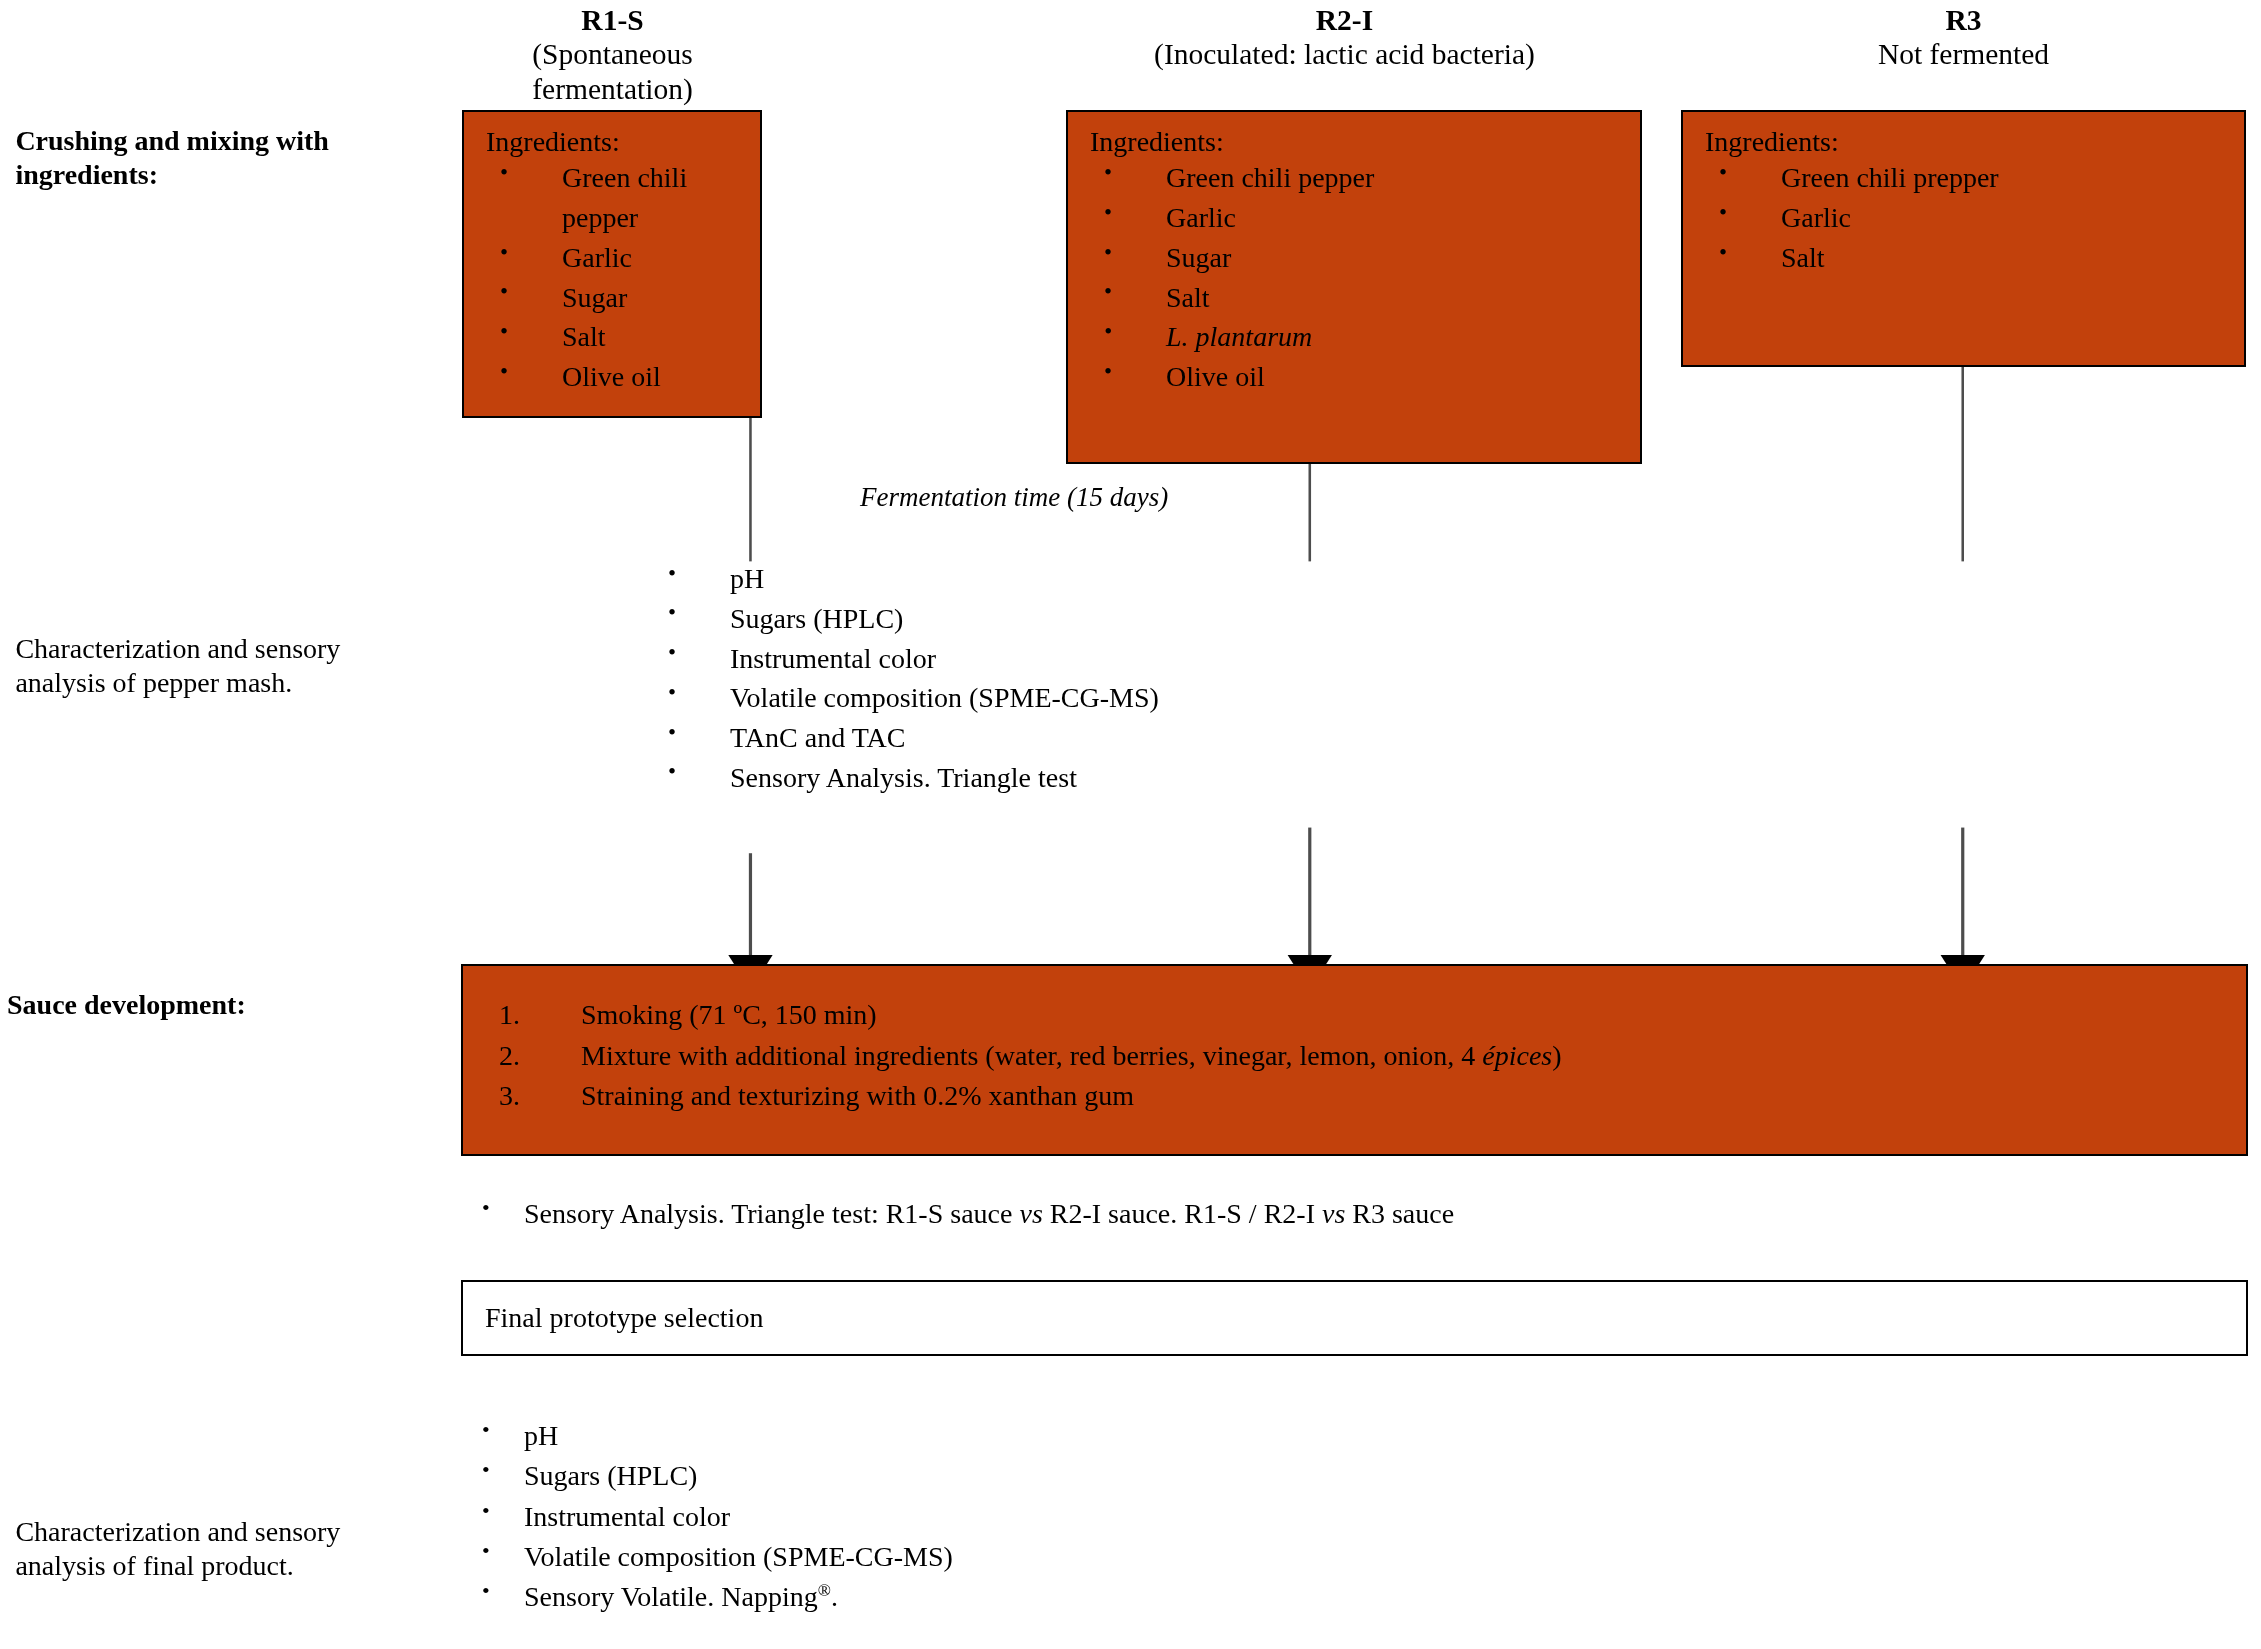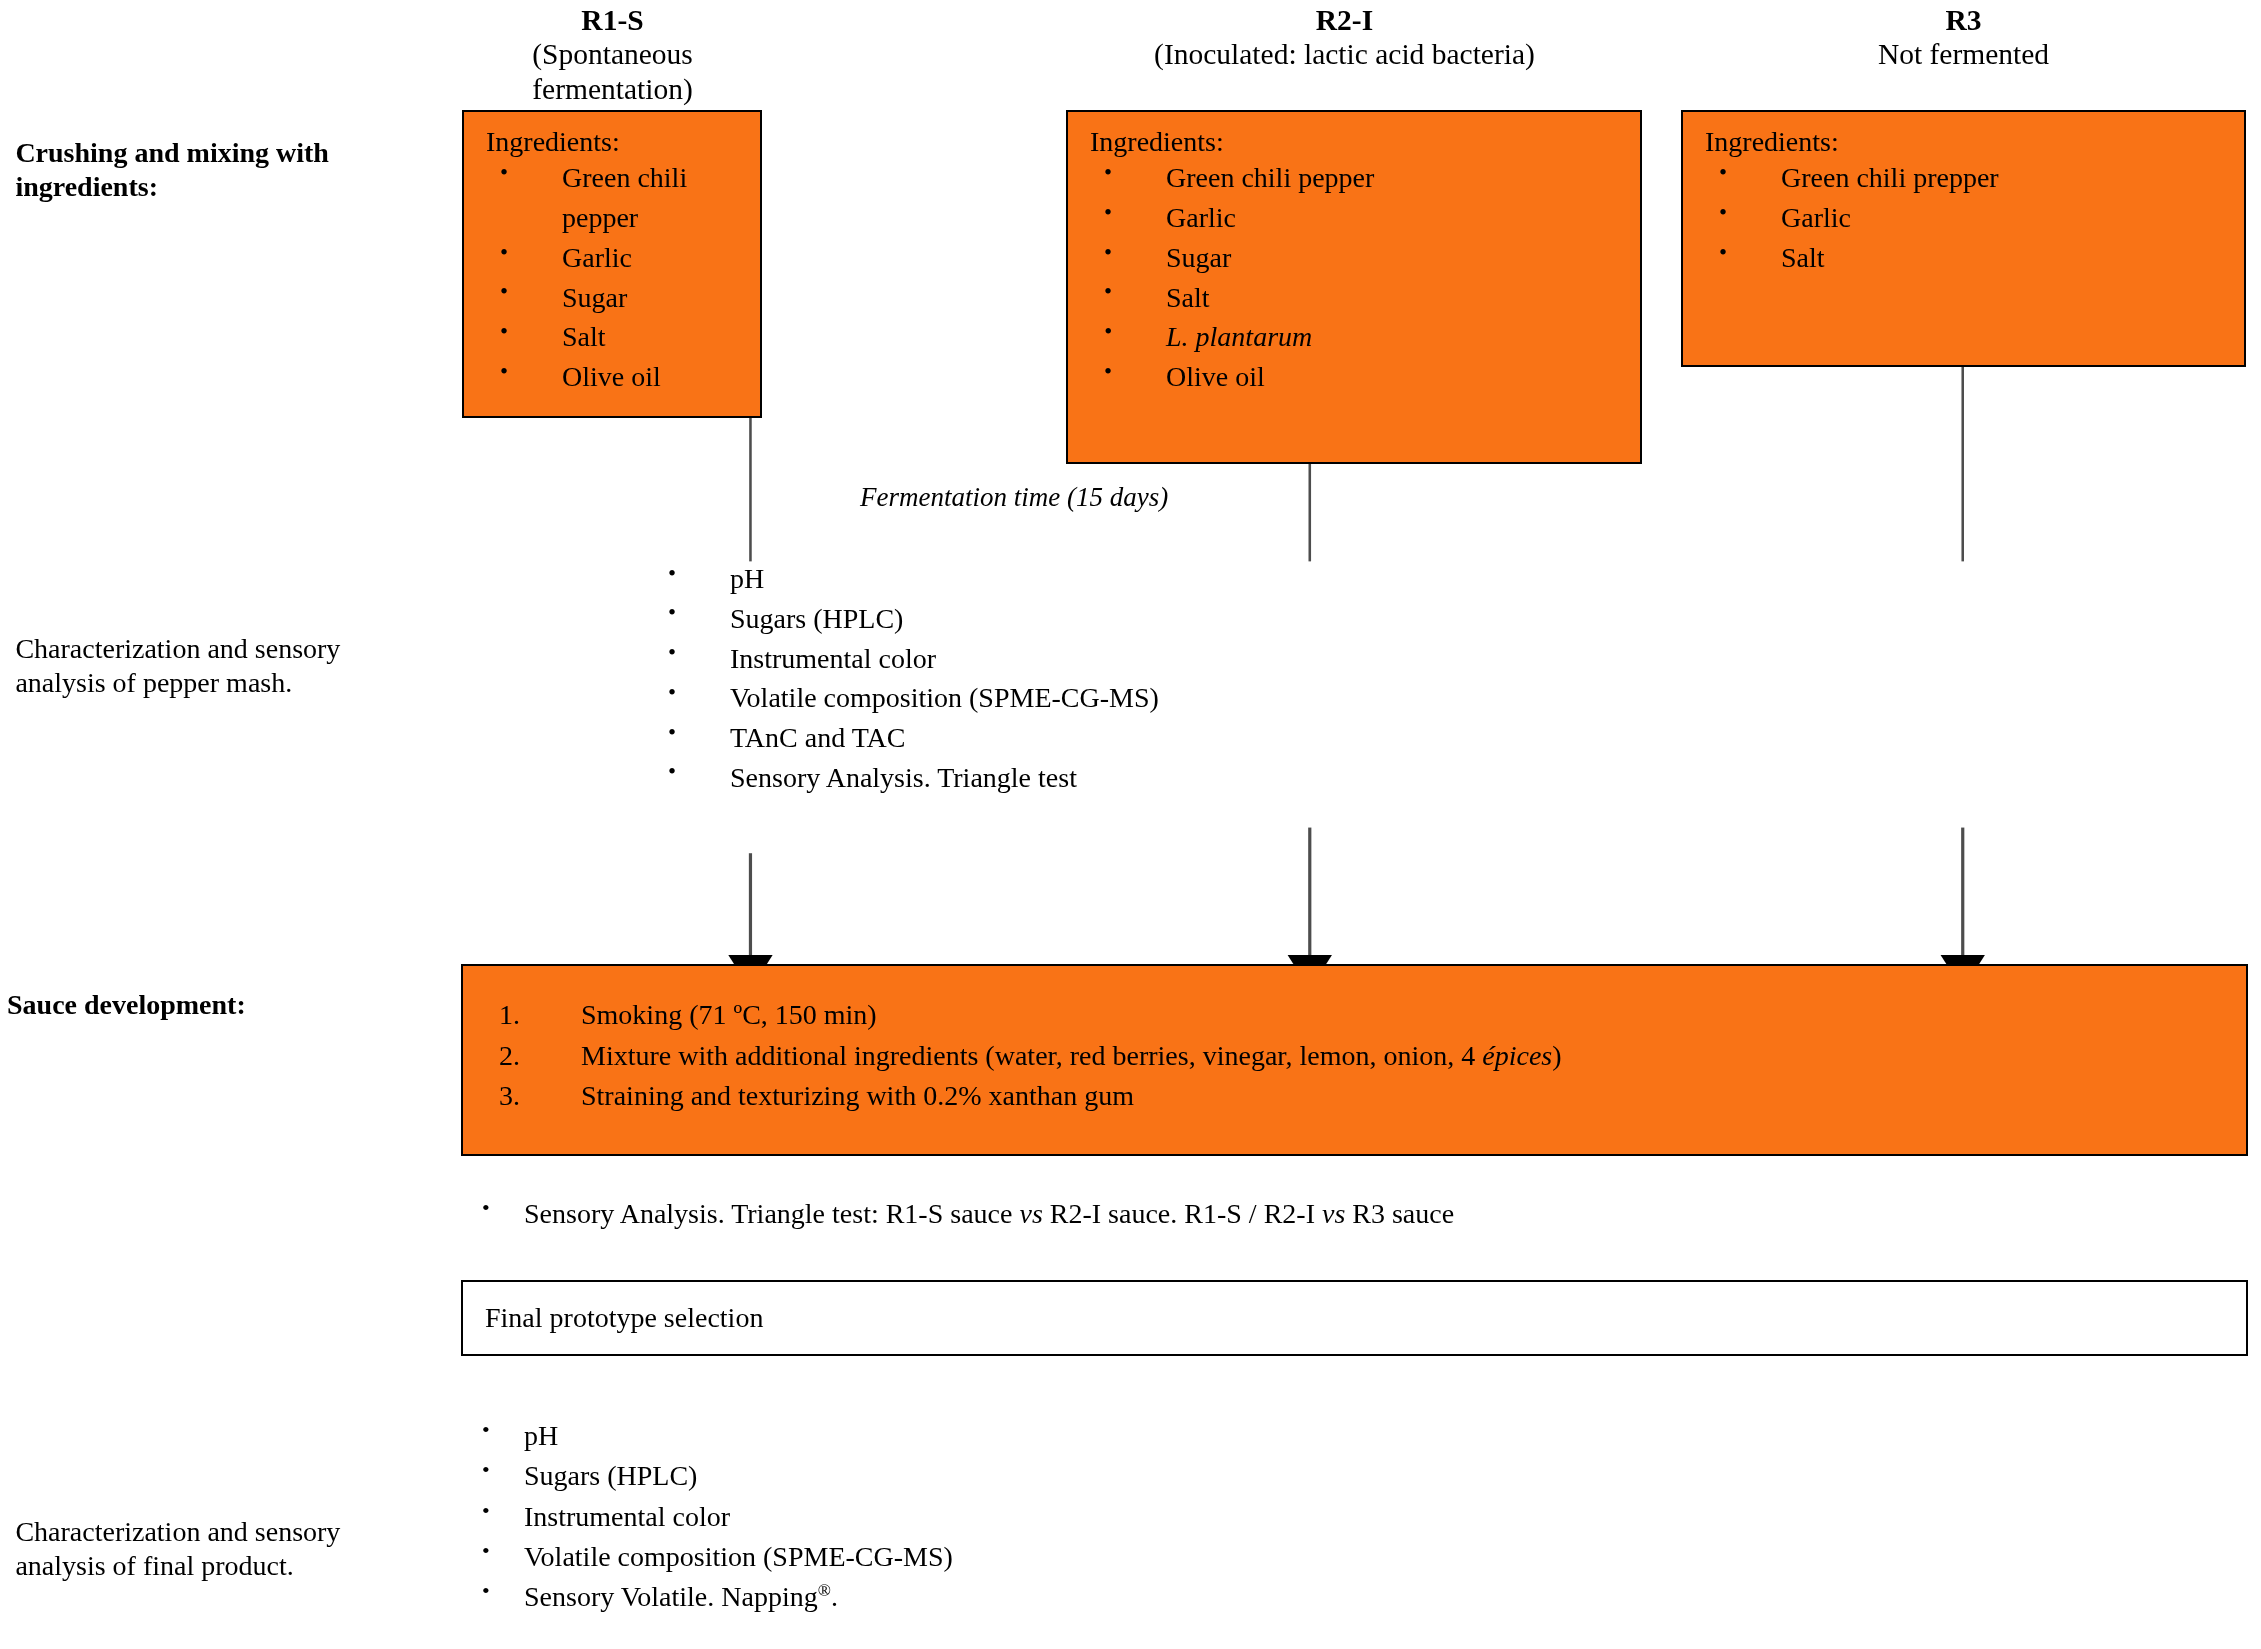--- a/index.html
+++ b/index.html
@@ -23,21 +23,21 @@
   }
   .col-head .code{font-weight:bold;display:block;}
   .col-head .sub{display:block;font-weight:normal;}
   .stage-label{
     font-size:28px;
     line-height:1.22;
   }
   .stage-label.bold{font-weight:bold;}
   .ibox{
     border:2.6px solid #000000;
-    background:#f97316;
+    background:#c2410c;
     box-sizing:border-box;
   }
   .ibox-inner{padding:14px 0 0 22px;}
   .ibox-title{font-size:28px;line-height:1.16;}
   ul.bul{
     list-style:none;
     margin:0;
     padding:0;
   }
   ul.bul li{
@@ -148,21 +148,21 @@
   </div>
   <div class="abs col-head" style="left:1046px;top:2.6px;width:597px;">
     <span class="code">R2-I</span>
     <span class="sub">(Inoculated: lactic acid bacteria)</span>
   </div>
   <div class="abs col-head" style="left:1681px;top:2.6px;width:565px;">
     <span class="code">R3</span>
     <span class="sub">Not fermented</span>
   </div>
 
-  <div class="abs stage-label bold" style="left:15.4px;top:136px;width:385px;">
+  <div class="abs stage-label bold" style="left:15.4px;top:124px;width:385px;">
     <span>Crushing and mixing with ingredients:</span>
   </div>
 
   <div class="abs ibox" style="left:462px;top:110px;width:300px;height:308px;">
     <div class="ibox-inner">
       <div class="ibox-title">Ingredients:</div>
       <ul class="bul">
         <li>Green chili pepper</li>
         <li>Garlic</li>
         <li>Sugar</li>

